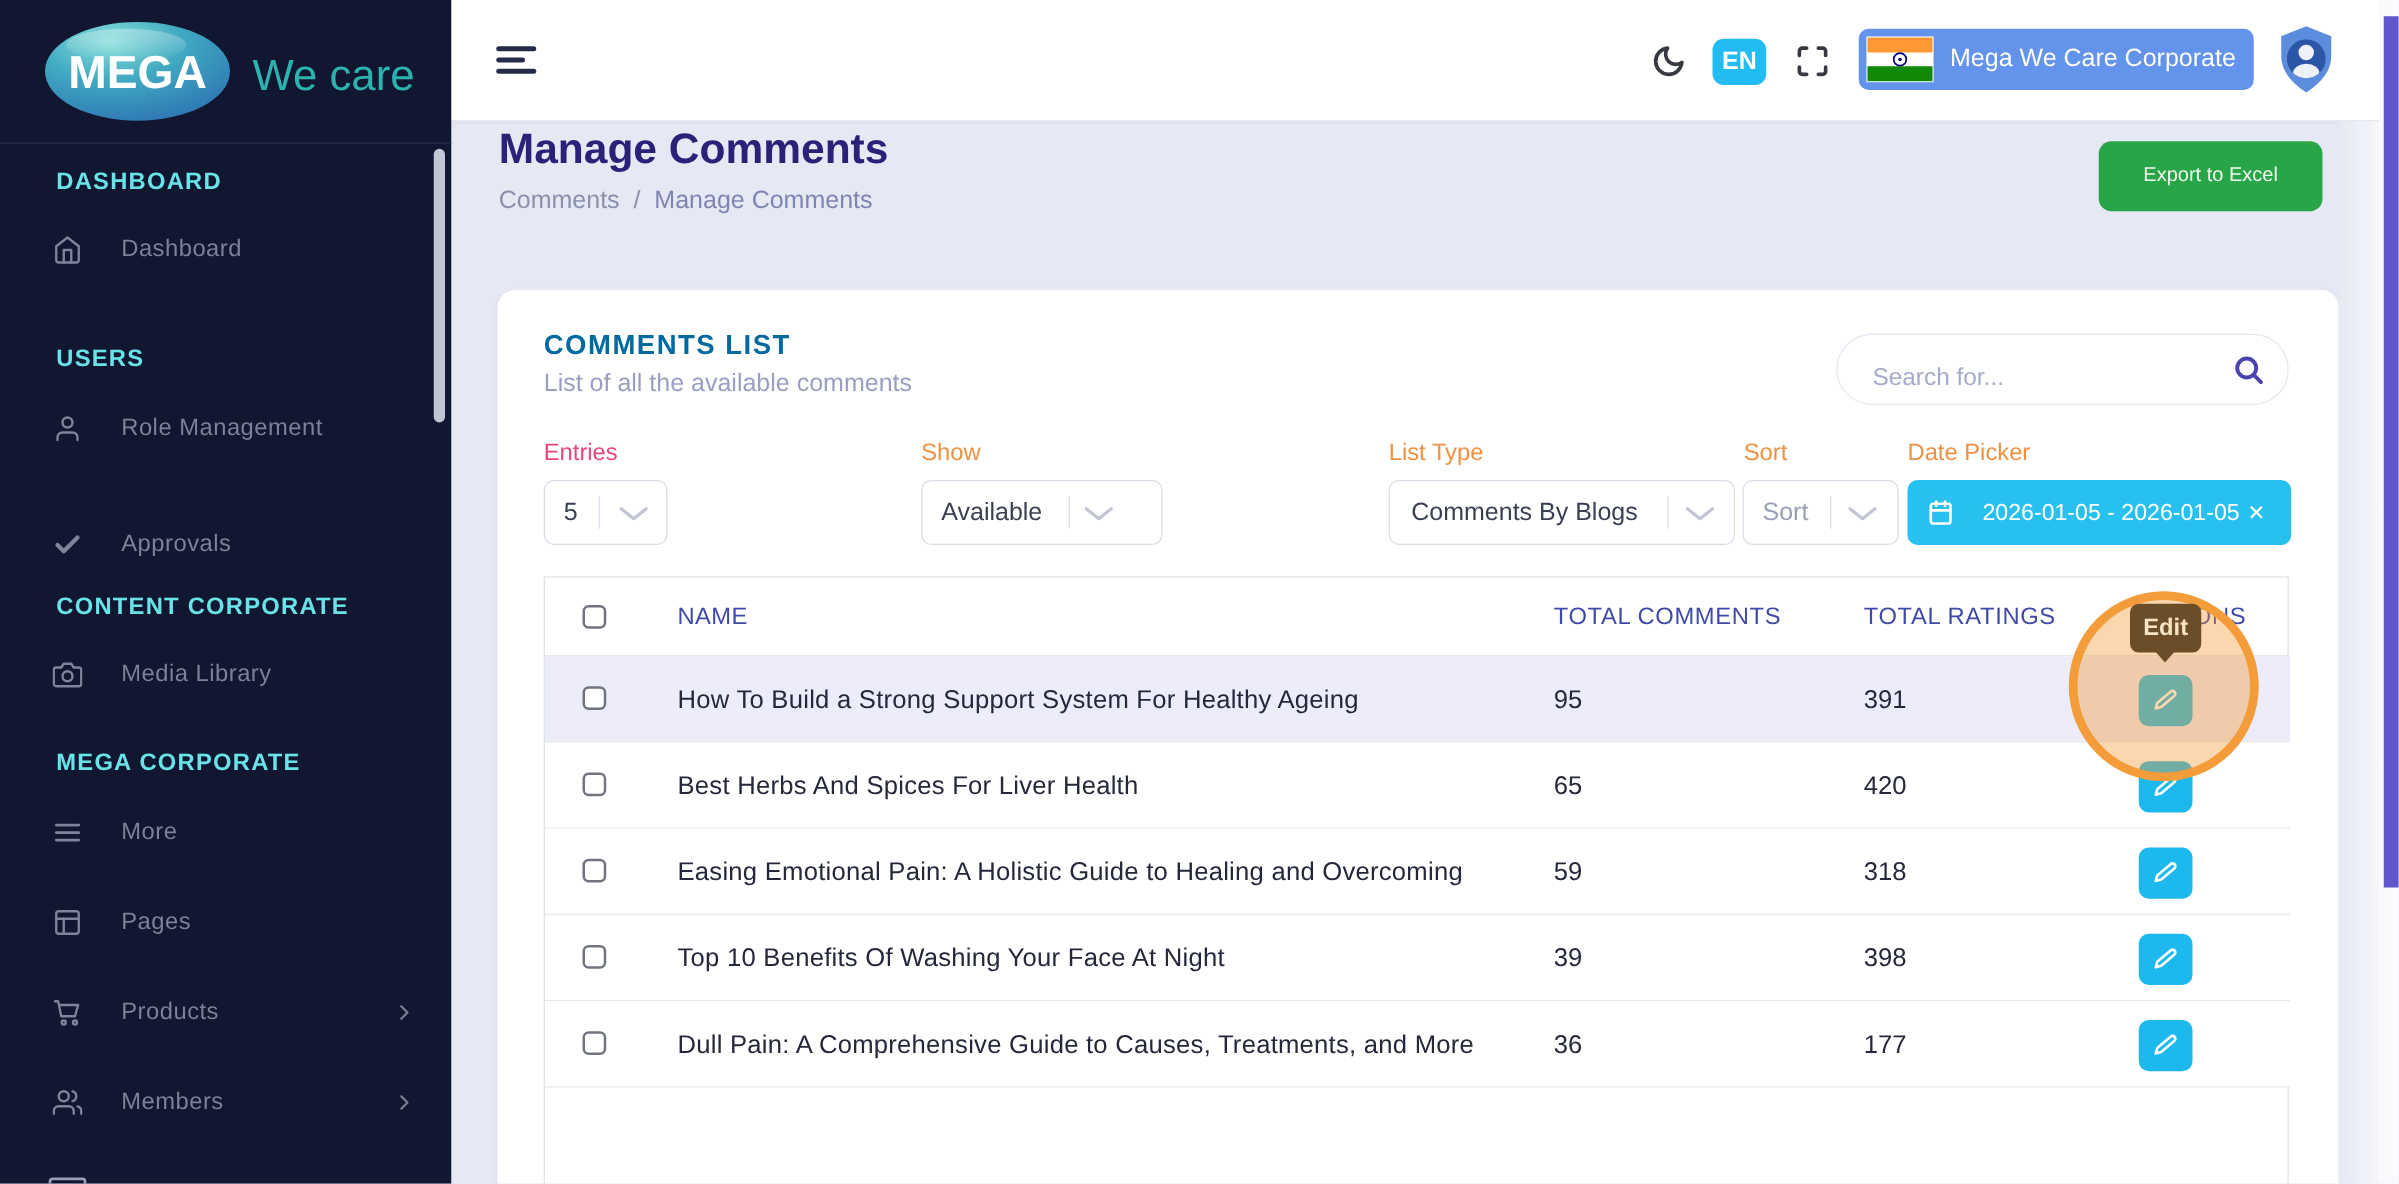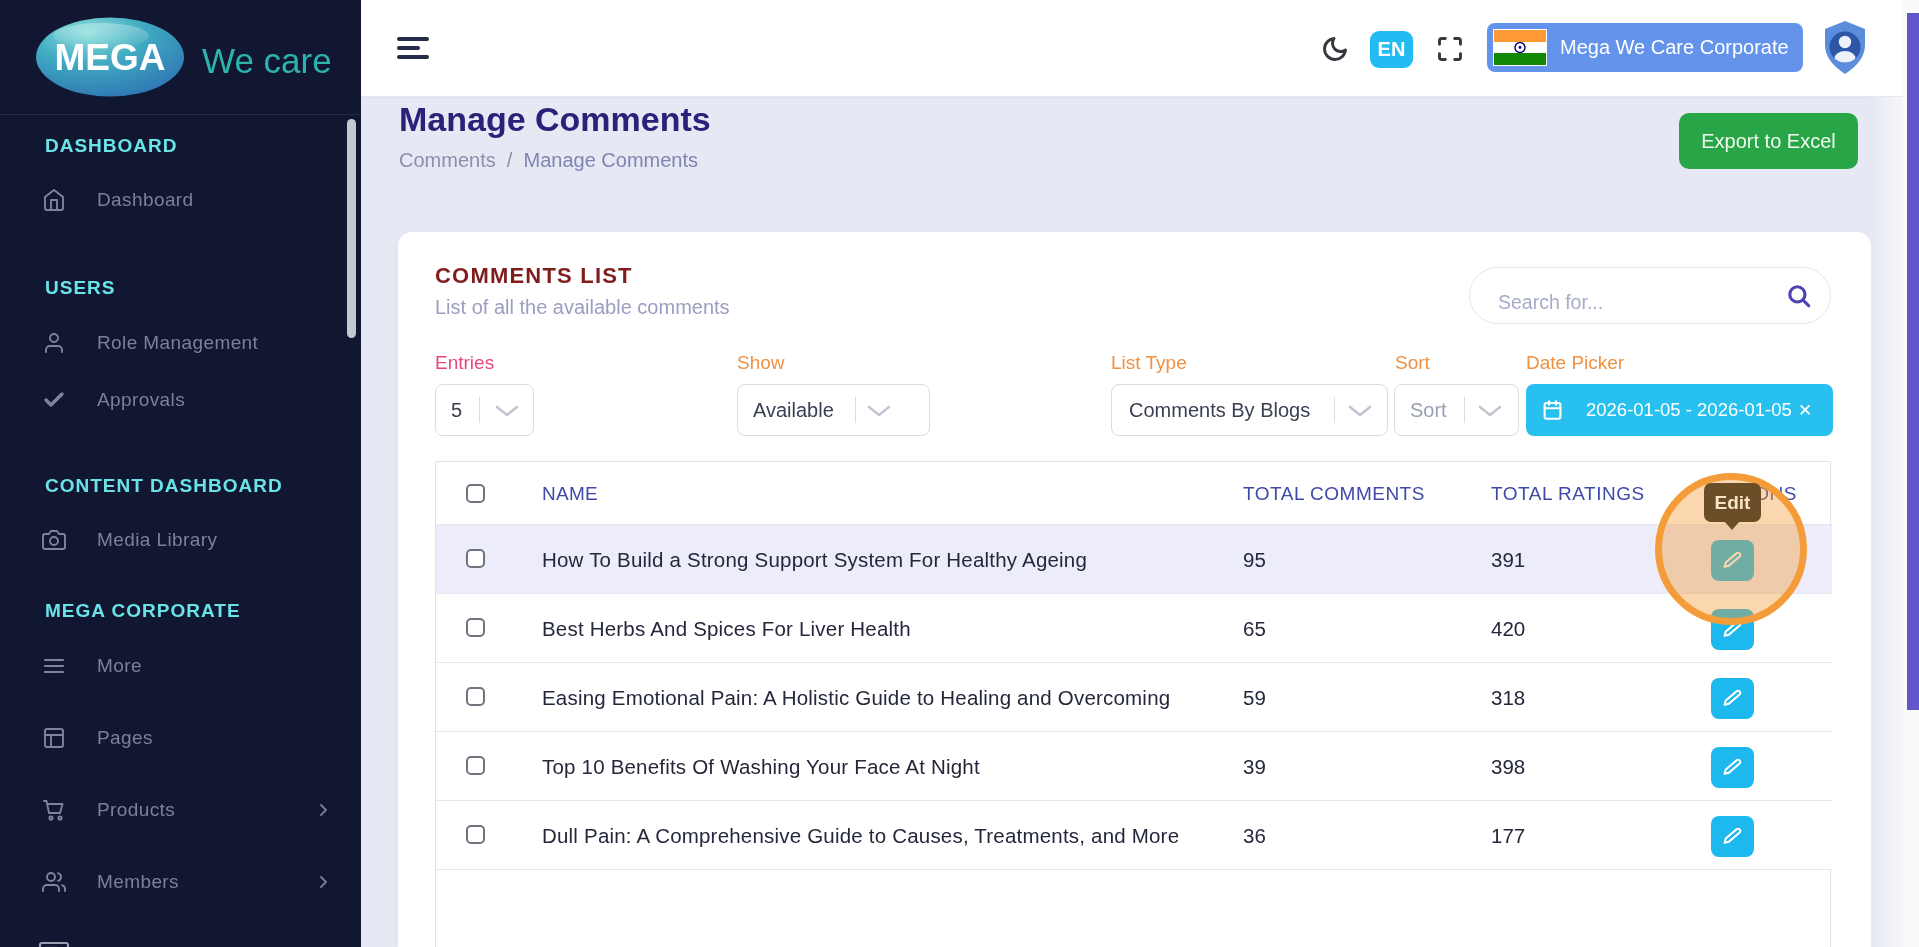--- a/index.html
+++ b/index.html
@@ -99,27 +99,27 @@
         <span>Dashboard</span>
       </div>
 <div class="sl" style="top:277px">USERS</div>
 <div class="mi" style="top:331px">
         <svg width="24" height="24" viewBox="0 0 24 24" fill="none" stroke="#7e849b" stroke-width="1.9" stroke-linecap="round" stroke-linejoin="round">
           <path d="M20 21v-2a4 4 0 0 0-4-4H8a4 4 0 0 0-4 4v2"></path>
           <circle cx="12" cy="7" r="4"></circle>
         </svg>
         <span>Role Management</span>
       </div>
-<div class="mi" style="top:388px">
+<div class="mi" style="top:424px">
         <svg width="24" height="24" viewBox="0 0 24 24" fill="none" stroke="#7e849b" stroke-width="3.4" stroke-linecap="round" stroke-linejoin="round">
           <polyline points="20 6 9 17 4 12"></polyline>
         </svg>
         <span>Approvals</span>
       </div>
-<div class="sl" style="top:475px">CONTENT DASHBOARD</div>
+<div class="sl" style="top:475px">CONTENT CORPORATE</div>
 <div class="mi" style="top:528px">
         <svg width="24" height="24" viewBox="0 0 24 24" fill="none" stroke="#7e849b" stroke-width="1.9" stroke-linecap="round" stroke-linejoin="round">
           <path d="M23 19a2 2 0 0 1-2 2H3a2 2 0 0 1-2-2V8a2 2 0 0 1 2-2h4l2-3h6l2 3h4a2 2 0 0 1 2 2z"></path>
           <circle cx="12" cy="13" r="4"></circle>
         </svg>
         <span>Media Library</span>
       </div>
 <div class="sl" style="top:600px">MEGA CORPORATE</div>
 <div class="mi" style="top:654px">
         <svg width="24" height="24" viewBox="0 0 24 24" fill="none" stroke="#7e849b" stroke-width="2.2" stroke-linecap="round">
@@ -161,24 +161,24 @@
         <polyline points="5 2 10 7 5 12"></polyline>
       </svg>
 <svg class="abs" style="left:38px;top:941px" width="32" height="24" viewBox="0 0 32 24" fill="none" stroke="#9aa0b2" stroke-width="2.2">
         <rect x="2" y="2" width="28" height="20" rx="2"></rect>
         <line x1="7" y1="7" x2="20" y2="7"></line>
       </svg>
 </div>
 
 <div class="abs" style="left:399px;top:100px;font-size:34px;font-weight:700;color:#2b2178">Manage Comments</div>
 <div class="abs" style="left:399px;top:149px;font-size:20px;color:#8b90ab">Comments&nbsp;&nbsp;/&nbsp;&nbsp;<span style="color:#7f85b3">Manage Comments</span></div>
-<div class="abs" style="left:1679px;top:113px;width:179px;height:56px;border-radius:10px;background:#28a546;color:#f0faf0;font-size:20px;display:flex;align-items:center;justify-content:center">Export to Excel</div>
+<div class="abs" style="left:1679px;top:113px;width:179px;height:56px;border-radius:10px;background:#28a546;color:#f0faf0;font-size:16px;display:flex;align-items:center;justify-content:center">Export to Excel</div>
 
 <div class="abs" style="left:398px;top:232px;width:1473px;height:715px;background:#fff;border-radius:14px 14px 0 0;box-shadow:0 2px 6px rgba(40,40,80,.04)">
-<div class="abs" style="left:37px;top:31px;font-size:22px;font-weight:700;letter-spacing:1.2px;color:#7f1d1d">COMMENTS LIST</div>
+<div class="abs" style="left:37px;top:31px;font-size:22px;font-weight:700;letter-spacing:1.2px;color:#0369a1">COMMENTS LIST</div>
 <div class="abs" style="left:37px;top:64px;font-size:20px;color:#9a9ec0">List of all the available comments</div>
 
 <div class="abs" style="left:1071px;top:35px;width:362px;height:57px;border:1px solid #e4e7f1;border-radius:29px;background:#fff"></div>
 <div class="abs" style="left:1100px;top:35px;height:70px;display:flex;align-items:center;font-size:19.5px;color:#a6abc9">Search for...</div>
 <svg class="abs" style="left:1388px;top:51px" width="26" height="26" viewBox="0 0 24 24" fill="none" stroke="#4b44b0" stroke-width="2.9" stroke-linecap="round">
         <circle cx="10.5" cy="10.5" r="7"></circle>
         <line x1="16" y1="16" x2="21" y2="21"></line>
       </svg>
 
 <div class="lab" style="left:37px;color:#e8477e">Entries</div>

